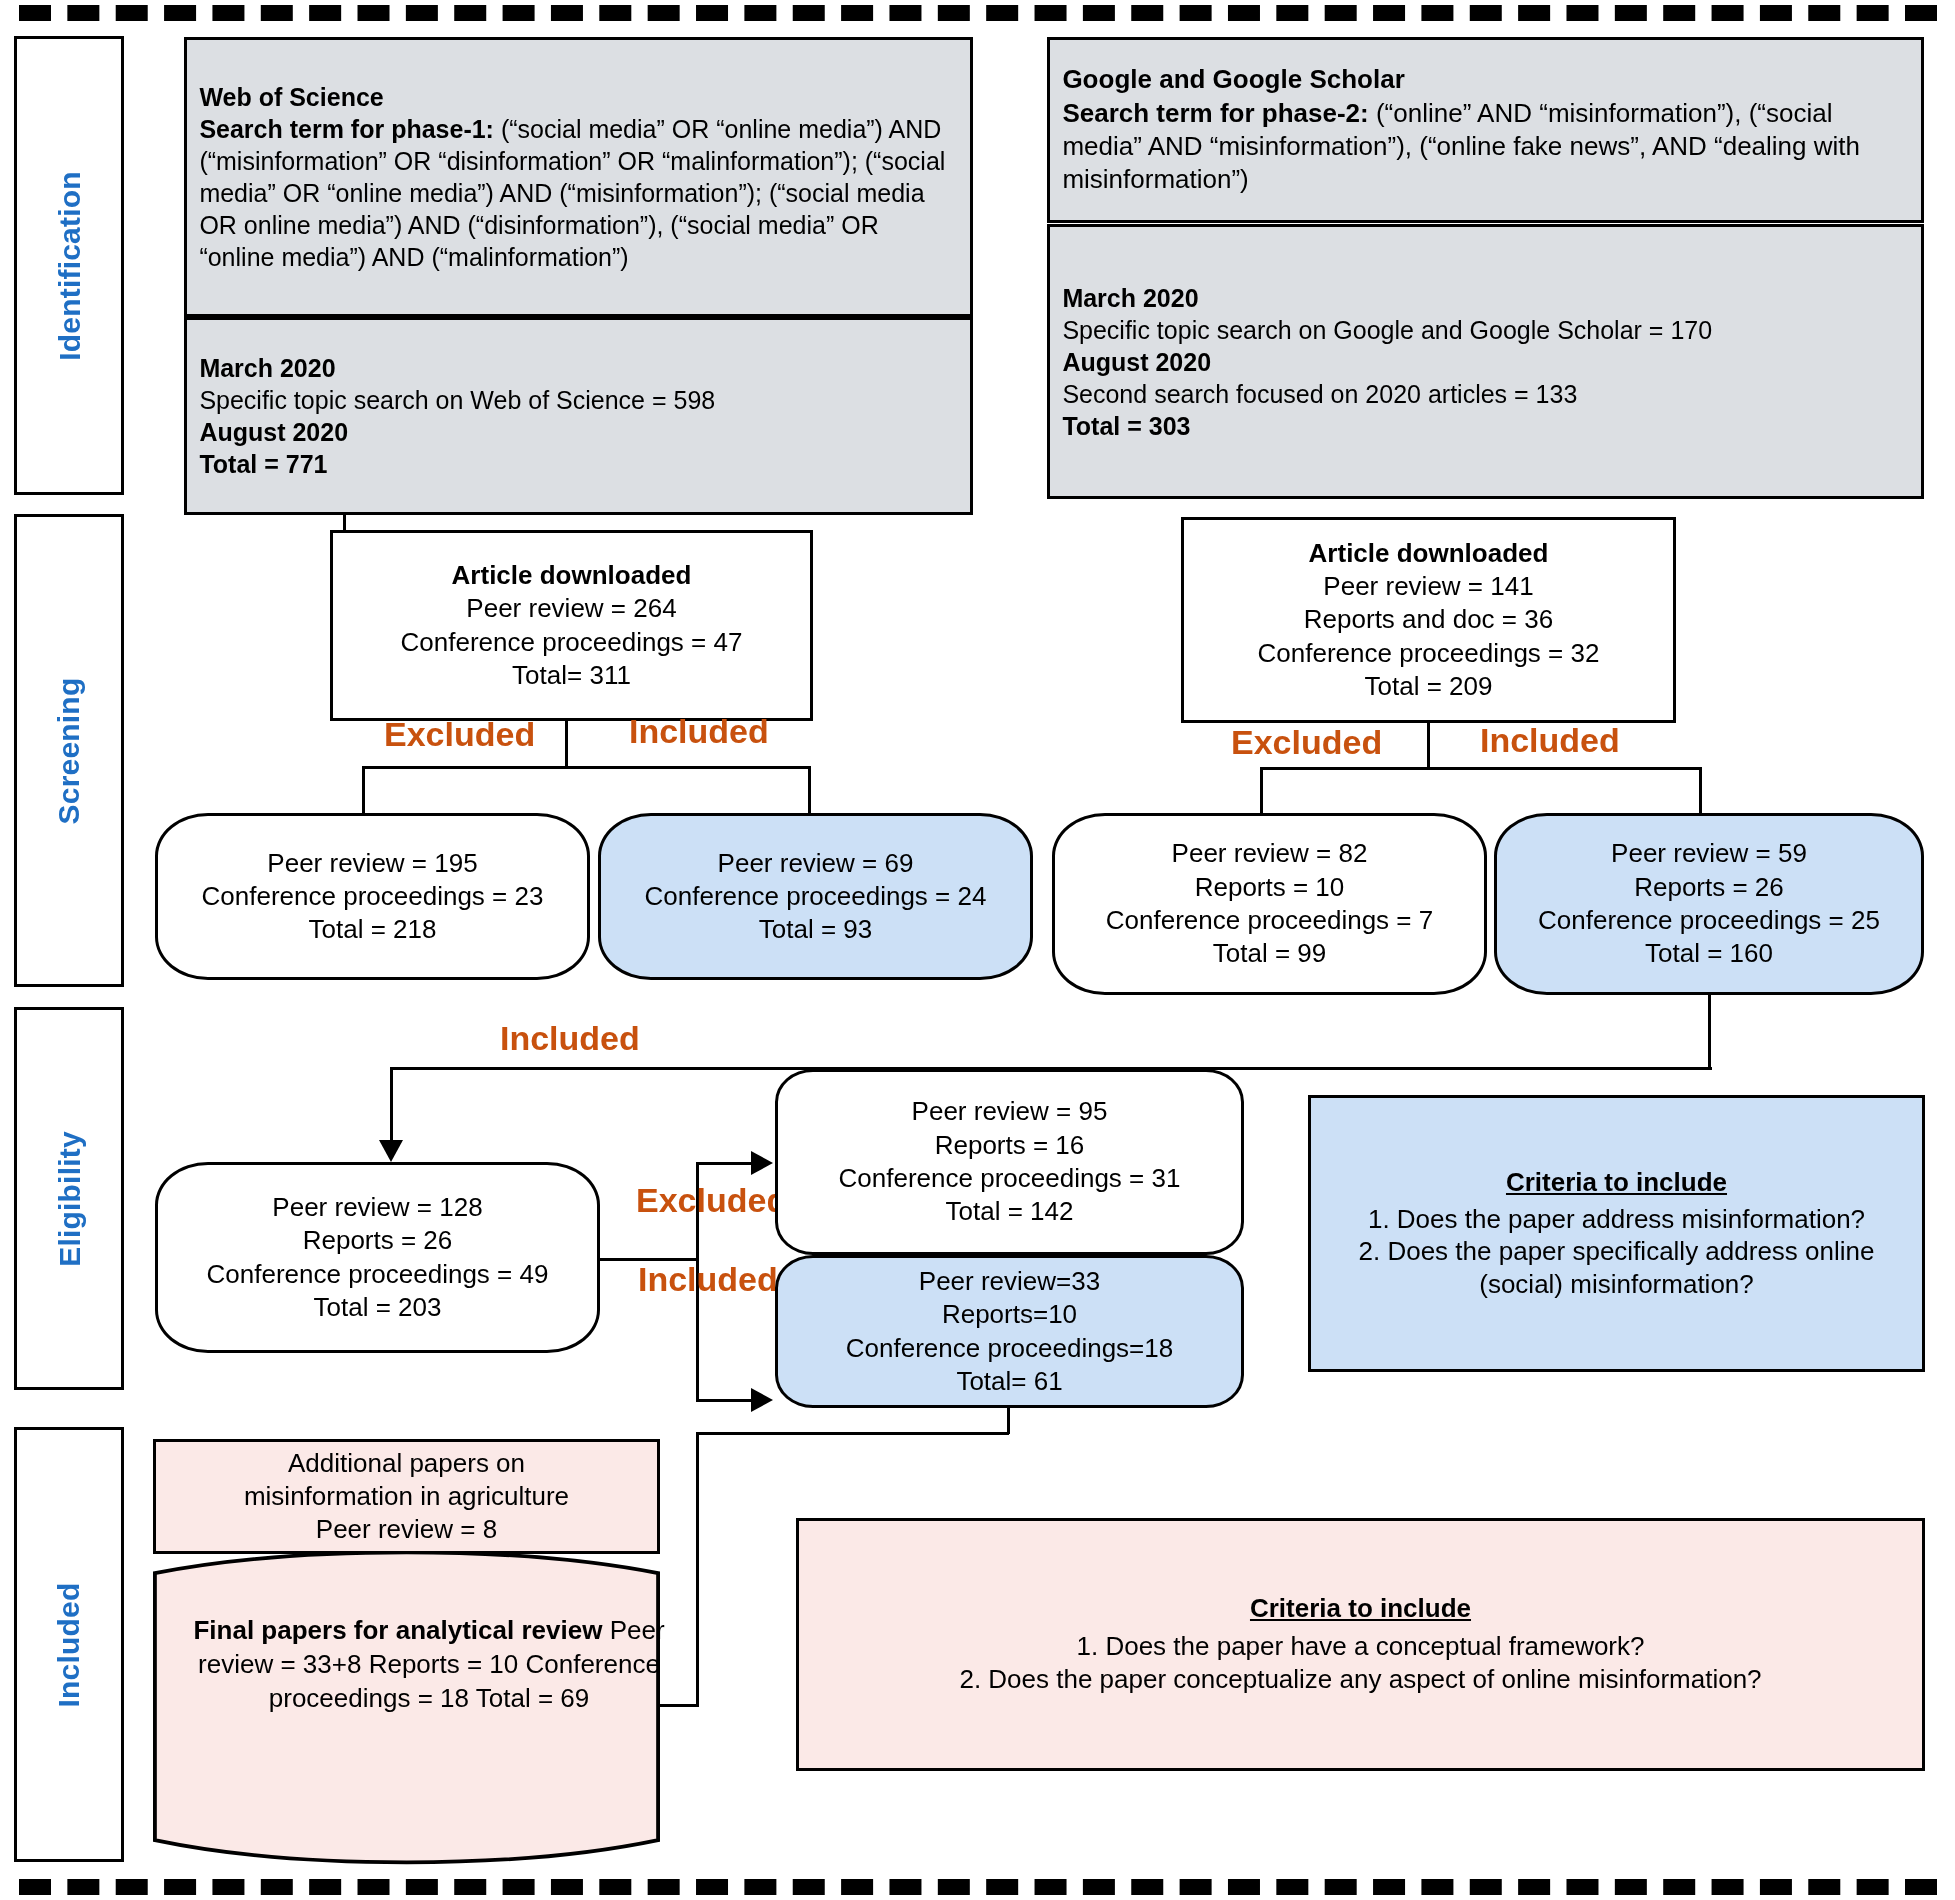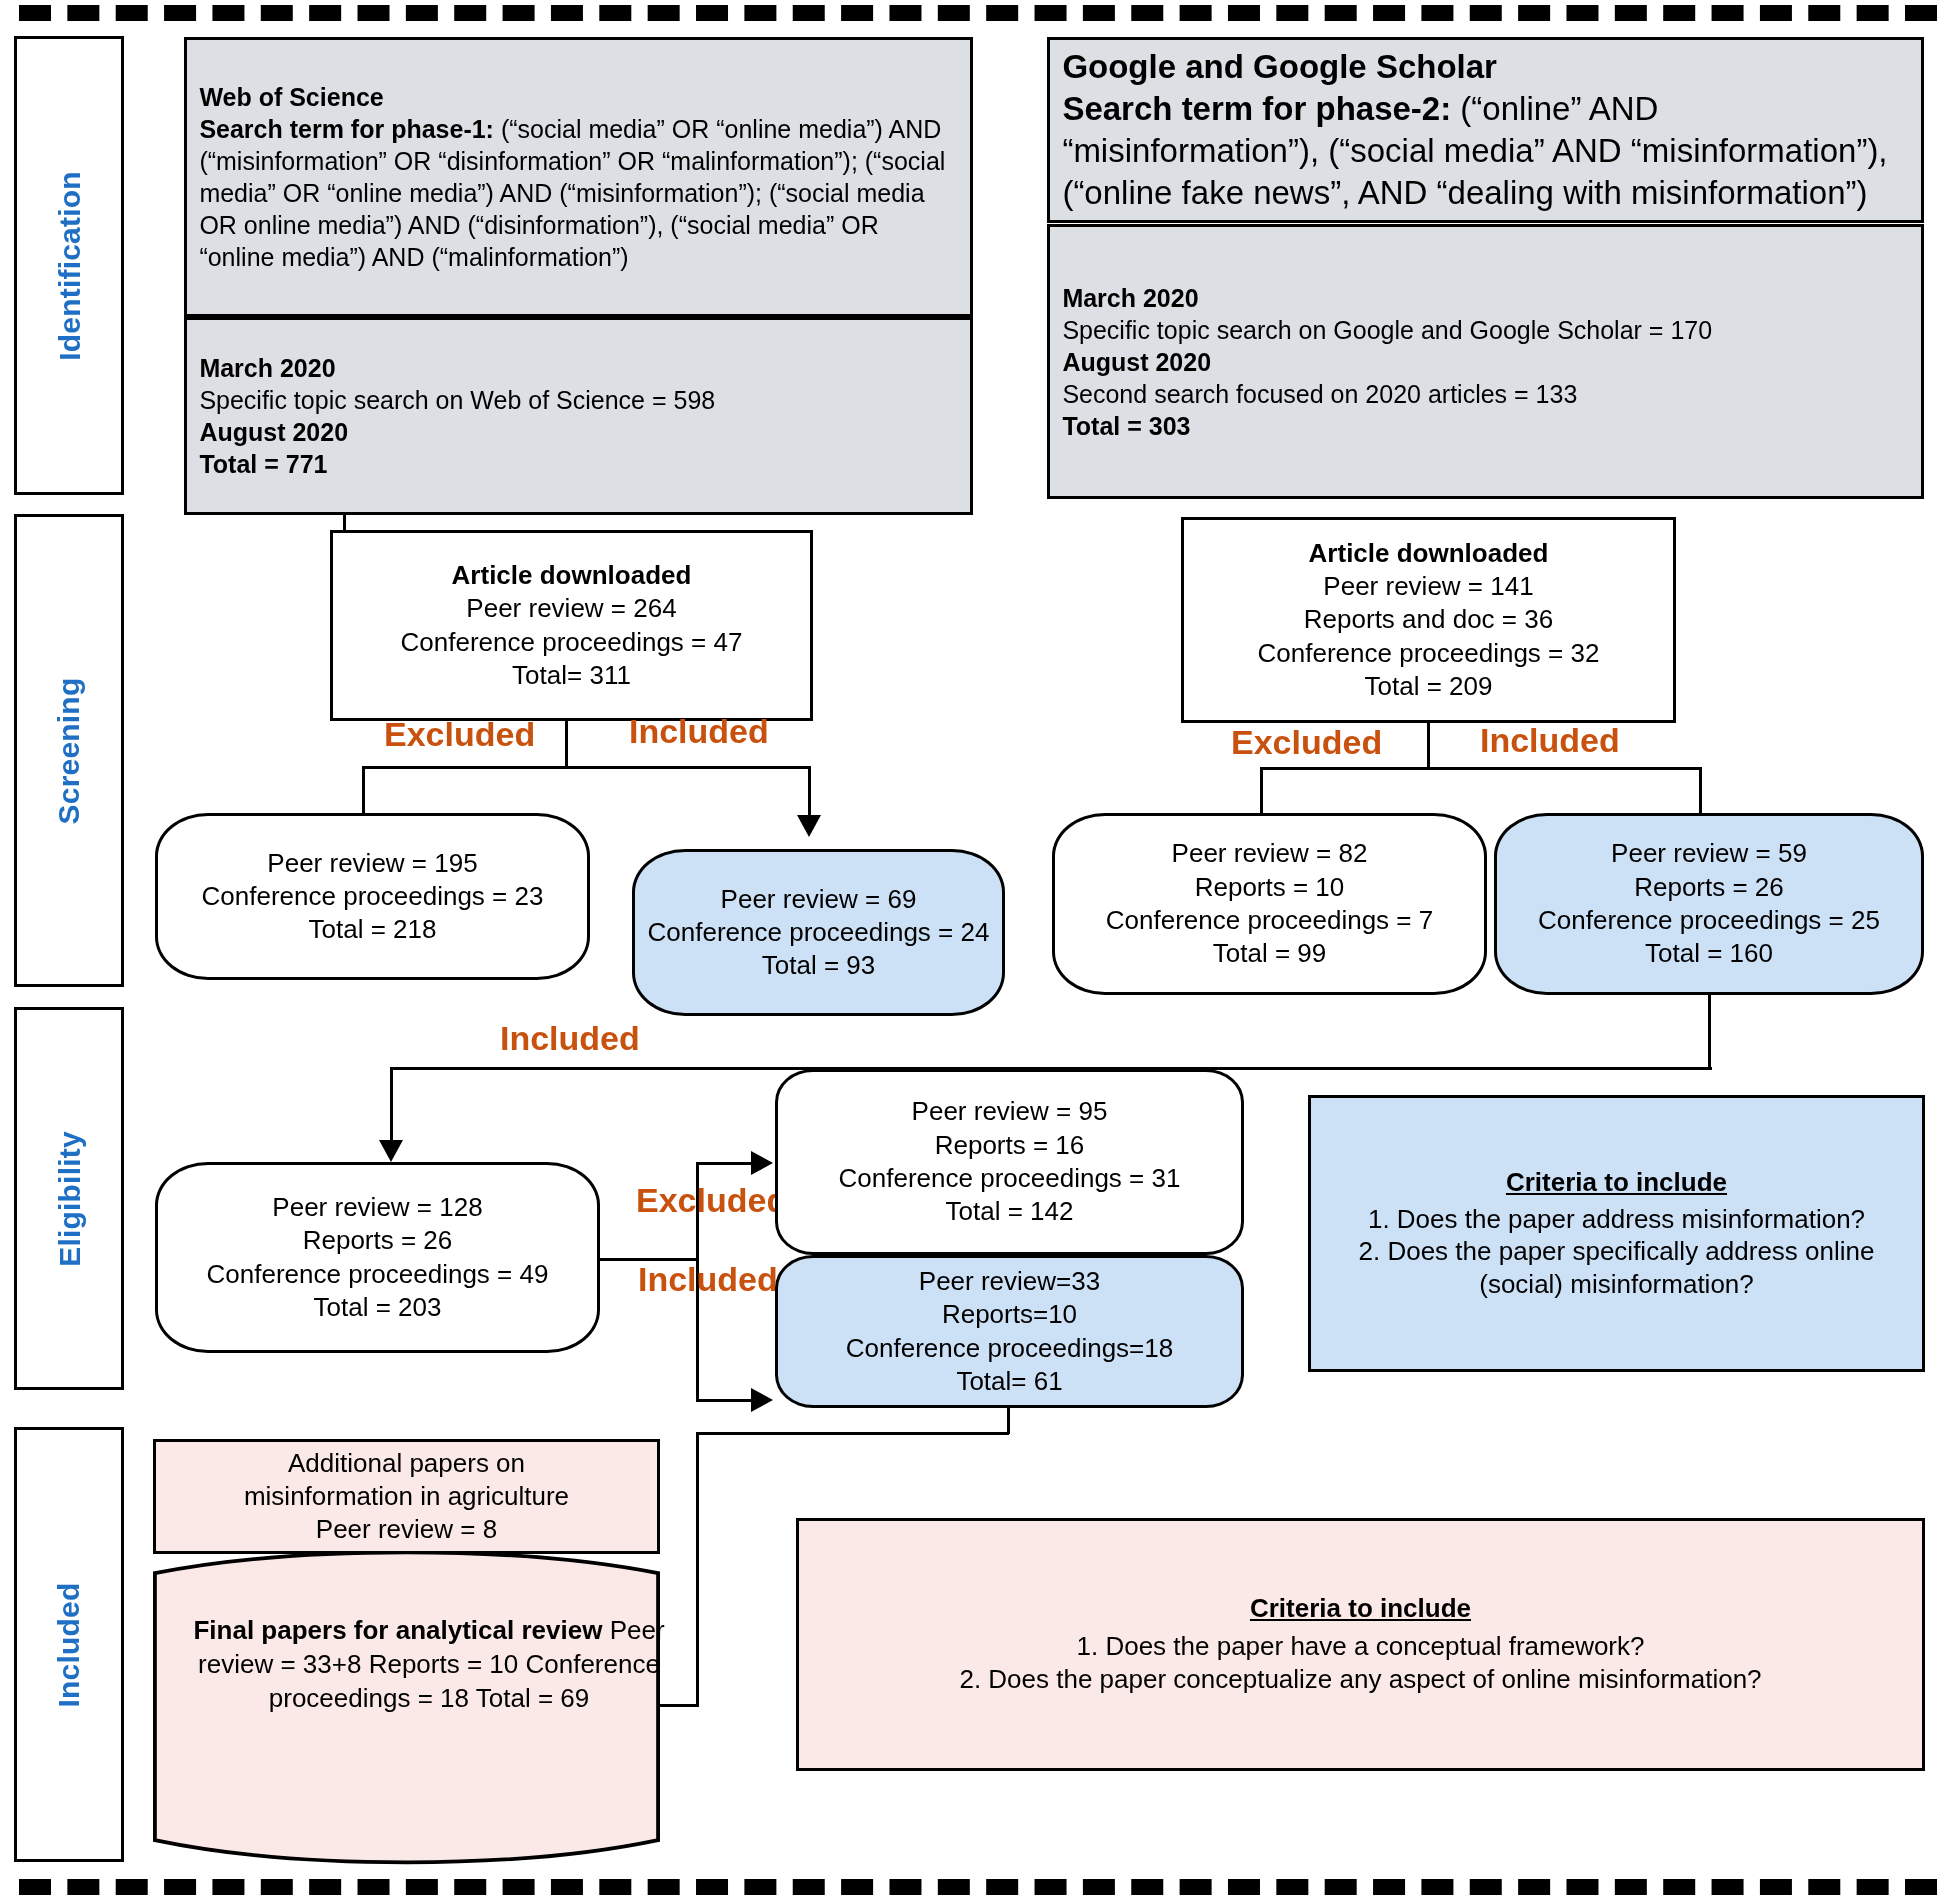--- a/index.html
+++ b/index.html
@@ -167,21 +167,21 @@
     <span class="line"><b>Search term for phase-1:</b><span> (“social media” OR “online media”) AND (“misinformation” OR “disinformation” OR “malinformation”); (“social media” OR “online media”) AND (“misinformation”); (“social media OR online media”) AND (“disinformation”), (“social media” OR “online media”) AND (“malinformation”)</span></span>
   </div>
 
   <div class="node left fill-gray pad" style="left:184px; top:317px; width:789px; height:198px; font-size:25px;">
     <span class="line b">March 2020</span>
     <span class="line">Specific topic search on Web of Science = 598</span>
     <span class="line b">August 2020</span>
     <span class="line b">Total = 771</span>
   </div>
 
-  <div class="node left fill-gray pad" style="left:1047px; top:37px; width:877px; height:186px; font-size:33px;">
+  <div class="node left fill-gray pad" style="left:1047px; top:37px; width:877px; height:186px; font-size:26px;">
     <span class="line b">Google and Google Scholar</span>
     <span class="line"><b>Search term for phase-2:</b><span> (“online” AND “misinformation”), (“social media” AND “misinformation”), (“online fake news”, AND “dealing with misinformation”)</span></span>
   </div>
 
   <div class="node left fill-gray pad" style="left:1047px; top:224px; width:877px; height:275px; font-size:25px;">
     <span class="line b">March 2020</span>
     <span class="line">Specific topic search on Google and Google Scholar = 170</span>
     <span class="line b">August 2020</span>
     <span class="line">Second search focused on 2020 articles = 133</span>
     <span class="line b">Total = 303</span>
@@ -223,21 +223,21 @@
   <div class="arrow-down" style="left:1249px; top:815px;"></div>
   <div class="ln v" style="left:1699px; top:767px; height:52px;"></div>
   <div class="arrow-down" style="left:1688px; top:815px;"></div>
 
   <div class="node center rounded fill-white pad" style="left:155px; top:813px; width:435px; height:167px;">
     <span class="line">Peer review = 195</span>
     <span class="line">Conference proceedings = 23</span>
     <span class="line">Total = 218</span>
   </div>
 
-  <div class="node center rounded fill-blue pad" style="left:632px; top:813px; width:373px; height:167px;margin-top:36px;">
+  <div class="node center rounded fill-blue pad" style="left:598px; top:813px; width:435px; height:167px;">
     <span class="line">Peer review = 69</span>
     <span class="line">Conference proceedings = 24</span>
     <span class="line">Total = 93</span>
   </div>
 
   <div class="node center rounded fill-white pad" style="left:1052px; top:813px; width:435px; height:182px;">
     <span class="line">Peer review = 82</span>
     <span class="line">Reports = 10</span>
     <span class="line">Conference proceedings = 7</span>
     <span class="line">Total = 99</span>

